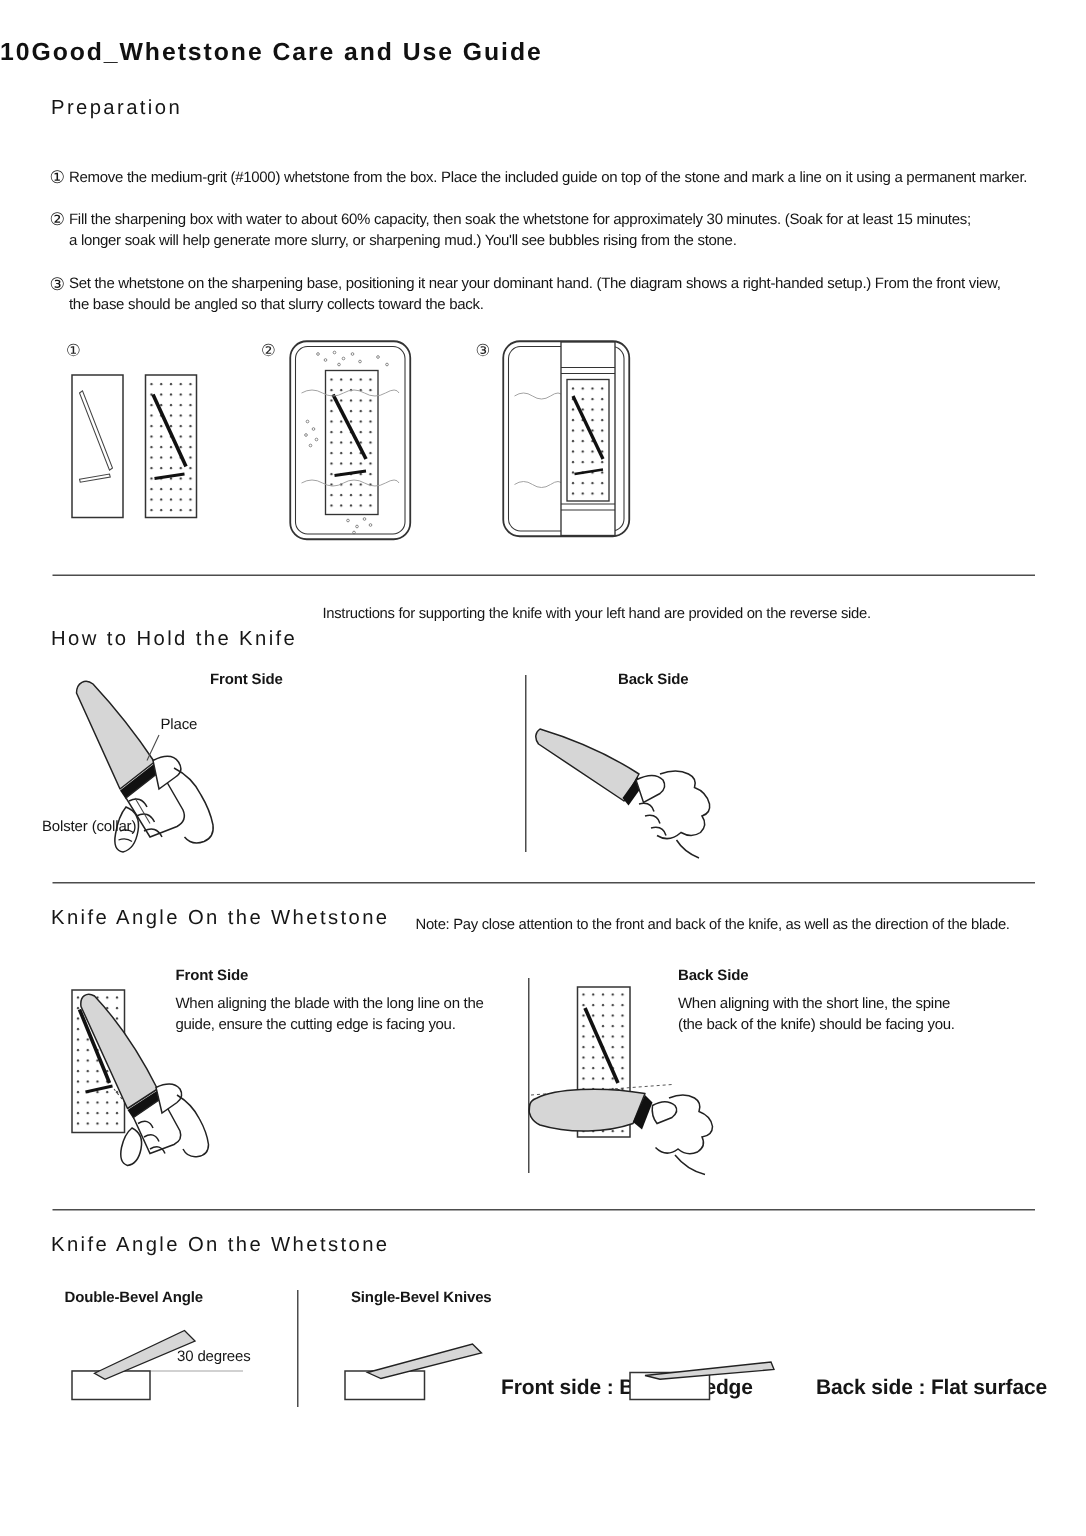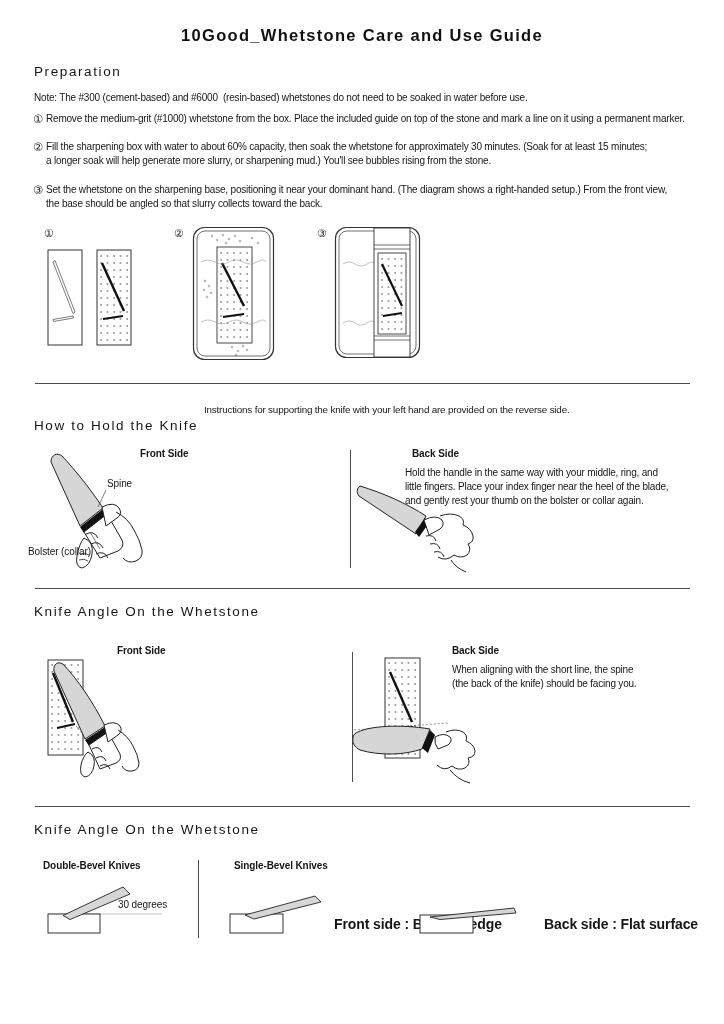--- a/index.html
+++ b/index.html
@@ -1,18 +1,18 @@
 <!DOCTYPE html>
 <html><head>
 <meta charset="utf-8">
 <style>
   html,body{margin:0;padding:0;background:#e8e8e8;}
   .page{position:relative;width:724px;height:1024px;background:#ffffff;margin:0 auto;
         font-family:"Liberation Sans",sans-serif;color:#111;overflow:hidden;}
-  .doc-title{position:absolute;left:0;top:26px;width:100%;text-align:center;
+  .doc-title{position:absolute;left:0;top:26px;width:100%;
              font-size:16.5px;font-weight:700;letter-spacing:1.3px;color:#111;}
   .h-sec{position:absolute;font-size:13.5px;font-weight:400;letter-spacing:1.6px;color:#161616;}
   .body{position:absolute;font-size:10px;letter-spacing:-0.2px;line-height:14.2px;
         white-space:pre;color:#161616;}
   .blabel{position:absolute;font-size:10px;font-weight:700;letter-spacing:-0.1px;color:#161616;white-space:pre;}
   .figlabel{position:absolute;font-size:11px;color:#222;}
   .small-note{font-size:9.9px;}
   .step{position:absolute;left:33px;display:flex;}
   .stepnum{font-size:11.5px;line-height:14px;width:13px;flex:0 0 13px;color:#161616;}
   .steptext{position:static;flex:0 0 auto;}
@@ -24,21 +24,20 @@
   .annot{position:absolute;font-size:10px;letter-spacing:-0.1px;color:#161616;white-space:pre;}
 </style>
 </head>
 <body>
 
 <div class="page">
 
   <div class="doc-title">10Good_Whetstone Care and Use Guide</div>
 
   <div class="h-sec" style="left:34px;top:64px">Preparation</div>
-  <div class="body" style="left:34px;top:91px">Note: The #300 (cement-based) and #6000  (resin-based) whetstones do not need to be soaked in water before use.</div>
 
   <div class="step" style="top:112px">
     <span class="stepnum">①</span>
     <span class="body steptext">Remove the medium-grit (#1000) whetstone from the box. Place the included guide on top of the stone and mark a line on it using a permanent marker.</span>
   </div>
   <div class="step" style="top:140px">
     <span class="stepnum">②</span>
     <span class="body steptext">Fill the sharpening box with water to about 60% capacity, then soak the whetstone for approximately 30 minutes. (Soak for at least 15 minutes;
 a longer soak will help generate more slurry, or sharpening mud.) You'll see bubbles rising from the stone.</span>
   </div>
@@ -127,62 +126,62 @@
       <rect x="44" y="27" width="28" height="81" fill="#fff" stroke="#333" stroke-width="0.9"></rect>
       <rect x="45" y="29" width="26" height="77" fill="url(#d3)"></rect>
       <line x1="48" y1="38" x2="68" y2="80" stroke="#111" stroke-width="2.2"></line>
       <line x1="49" y1="90" x2="68" y2="87" stroke="#111" stroke-width="1.8"></line>
     </svg>
   </div>
 
   <div class="hdiv" style="left:35px;top:383px;width:655px"></div>
 
   <div class="h-sec" style="left:34px;top:418px">How to Hold the Knife</div>
-  <div class="body small-note" style="left:204px;top:403px">Instructions for supporting the knife with your left hand are provided on the reverse side.</div>
+  <div class="body small-note" style="left:215px;top:403px">Instructions for supporting the knife with your left hand are provided on the reverse side.</div>
 
   <div class="blabel" style="left:140px;top:448px">Front Side</div>
   <div class="vdiv" style="left:350px;top:450px;height:118px"></div>
   <div class="blabel" style="left:412px;top:448px">Back Side</div>
-  <div class="body" style="left:405px;top:466px">Hold the handle in the same way with your middle, ring, and
-little fingers. Place your index finger near the heel of the blade,
-and gently rest your thumb on the bolster or collar again.</div>
 
   <div class="fig" style="left:28px;top:446px;width:145px;height:132px">
     <svg width="145" height="132" viewBox="0 0 145 132">
       <path d="M34,10 C29,6 23,9 23,16 L52,80 L75,62 C61,41 47,24 34,10 Z" fill="#d6d6d6" stroke="#222" stroke-width="1" stroke-linejoin="round"></path>
       <polygon points="52,81 75,63 79,69 56,87" fill="#111"></polygon>
       <path d="M56,86 L79,68 L94,94 Q97,101 90,105 L72,112 Z" fill="#fff" stroke="#222" stroke-width="1"></path>
       <path d="M74,61 Q86,55 91,62 Q95,68 89,72 L78,80 Z" fill="#fff" stroke="#222" stroke-width="1"></path>
       <path d="M88,66 Q100,72 106,84 Q112,94 114,104 Q115,112 108,115 Q100,118 95,112" fill="none" stroke="#222" stroke-width="1"></path>
       <path d="M58,88 Q66,84 70,92 M63,98 Q71,94 75,102 M68,108 Q76,104 80,112" fill="none" stroke="#222" stroke-width="1"></path>
       <path d="M56,92 Q66,96 64,108 Q62,120 54,122 Q47,121 49,110 Q51,98 56,92 Z" fill="#fff" stroke="#222" stroke-width="1"></path>
       <path d="M52,108 Q57,106 61,109 M51,114 Q56,112 60,115" fill="none" stroke="#222" stroke-width="0.8"></path>
       <line x1="78" y1="44" x2="70" y2="61" stroke="#444" stroke-width="0.7"></line>
       <line x1="72" y1="103" x2="62" y2="86" stroke="#444" stroke-width="0.7"></line>
     </svg>
   </div>
-  <span class="annot" style="left:107px;top:478px">Spine</span>
+  <span class="annot" style="left:107px;top:478px">Place</span>
   <span class="annot" style="left:28px;top:546px">Bolster (collar)</span>
 
   <div class="fig" style="left:356px;top:478px;width:135px;height:100px">
     <svg width="135" height="100" viewBox="0 0 135 100">
       <path d="M4,8 C1,10 0,14 3,18 L60,56 L70,38 C50,25 27,15 4,8 Z" fill="#d6d6d6" stroke="#222" stroke-width="1" stroke-linejoin="round"></path>
       <polygon points="59,54 69,40 73,45 63,59" fill="#111"></polygon>
       <path d="M68,42 Q80,36 86,42 Q89,47 84,51 L73,57 Z" fill="#fff" stroke="#222" stroke-width="1"></path>
       <path d="M84,38 Q95,34 103,38 Q109,41 107,47 Q115,50 117,58 Q118,64 112,66 Q116,72 111,77 Q105,81 98,77 Q90,84 82,79" fill="none" stroke="#222" stroke-width="1"></path>
       <path d="M70,58 Q78,56 80,63 M74,66 Q82,64 84,71 M78,74 Q86,72 88,79" fill="none" stroke="#222" stroke-width="1"></path>
       <path d="M95,82 Q100,90 110,94" fill="none" stroke="#222" stroke-width="1"></path>
     </svg>
   </div>
 
   <div class="hdiv" style="left:35px;top:588px;width:655px"></div>
 
   <div class="h-sec" style="left:34px;top:604px">Knife Angle On the Whetstone</div>
+  <div class="body small-note" style="left:277px;top:610px">Note: Pay close attention to the front and back of the knife, as well as the direction of the blade.</div>
 
   <div class="blabel" style="left:117px;top:645px">Front Side</div>
+  <div class="body" style="left:117px;top:663px">When aligning the blade with the long line on the
+guide, ensure the cutting edge is facing you.</div>
   <div class="vdiv" style="left:352px;top:652px;height:130px"></div>
   <div class="blabel" style="left:452px;top:645px">Back Side</div>
   <div class="body" style="left:452px;top:663px">When aligning with the short line, the spine
 (the back of the knife) should be facing you.</div>
 
   <div class="fig" style="left:40px;top:652px;width:130px;height:130px">
     <svg width="130" height="130" viewBox="0 0 130 130">
       <defs>
         <pattern id="d4" patternUnits="userSpaceOnUse" x="10" y="11" width="6.5" height="7">
           <circle cx="2" cy="2" r="0.75" fill="#333"></circle>
@@ -220,21 +219,21 @@
       <path d="M85,85 Q94,80 100,85 Q103,89 98,93 L88,97 Q84,92 85,85 Z" fill="#fff" stroke="#222" stroke-width="1"></path>
       <path d="M96,80 Q106,76 113,80 Q118,83 116,89 Q124,92 125,99 Q125,105 118,106 Q121,112 115,116 Q108,119 102,114 Q94,120 87,113" fill="none" stroke="#222" stroke-width="1"></path>
       <path d="M100,118 Q108,128 120,131" fill="none" stroke="#222" stroke-width="1"></path>
     </svg>
   </div>
 
   <div class="hdiv" style="left:35px;top:806px;width:655px"></div>
 
   <div class="h-sec" style="left:34px;top:822px">Knife Angle On the Whetstone</div>
 
-  <div class="blabel" style="left:43px;top:860px">Double-Bevel Knives</div>
+  <div class="blabel" style="left:43px;top:860px">Double-Bevel Angle</div>
   <div class="blabel" style="left:234px;top:860px">Single-Bevel Knives</div>
   <div class="vdiv" style="left:198px;top:860px;height:78px"></div>
 
   <div class="fig" style="left:40px;top:882px;width:150px;height:60px">
     <svg width="150" height="60" viewBox="0 0 150 60">
       <line x1="8" y1="32" x2="122" y2="32" stroke="#999" stroke-width="0.6"></line>
       <rect x="8" y="32" width="52" height="19" fill="#fff" stroke="#333" stroke-width="1"></rect>
       <polygon points="23,33.5 83,5 90,12 30,37.5" fill="#d6d6d6" stroke="#222" stroke-width="0.9"></polygon>
     </svg>
   </div>

